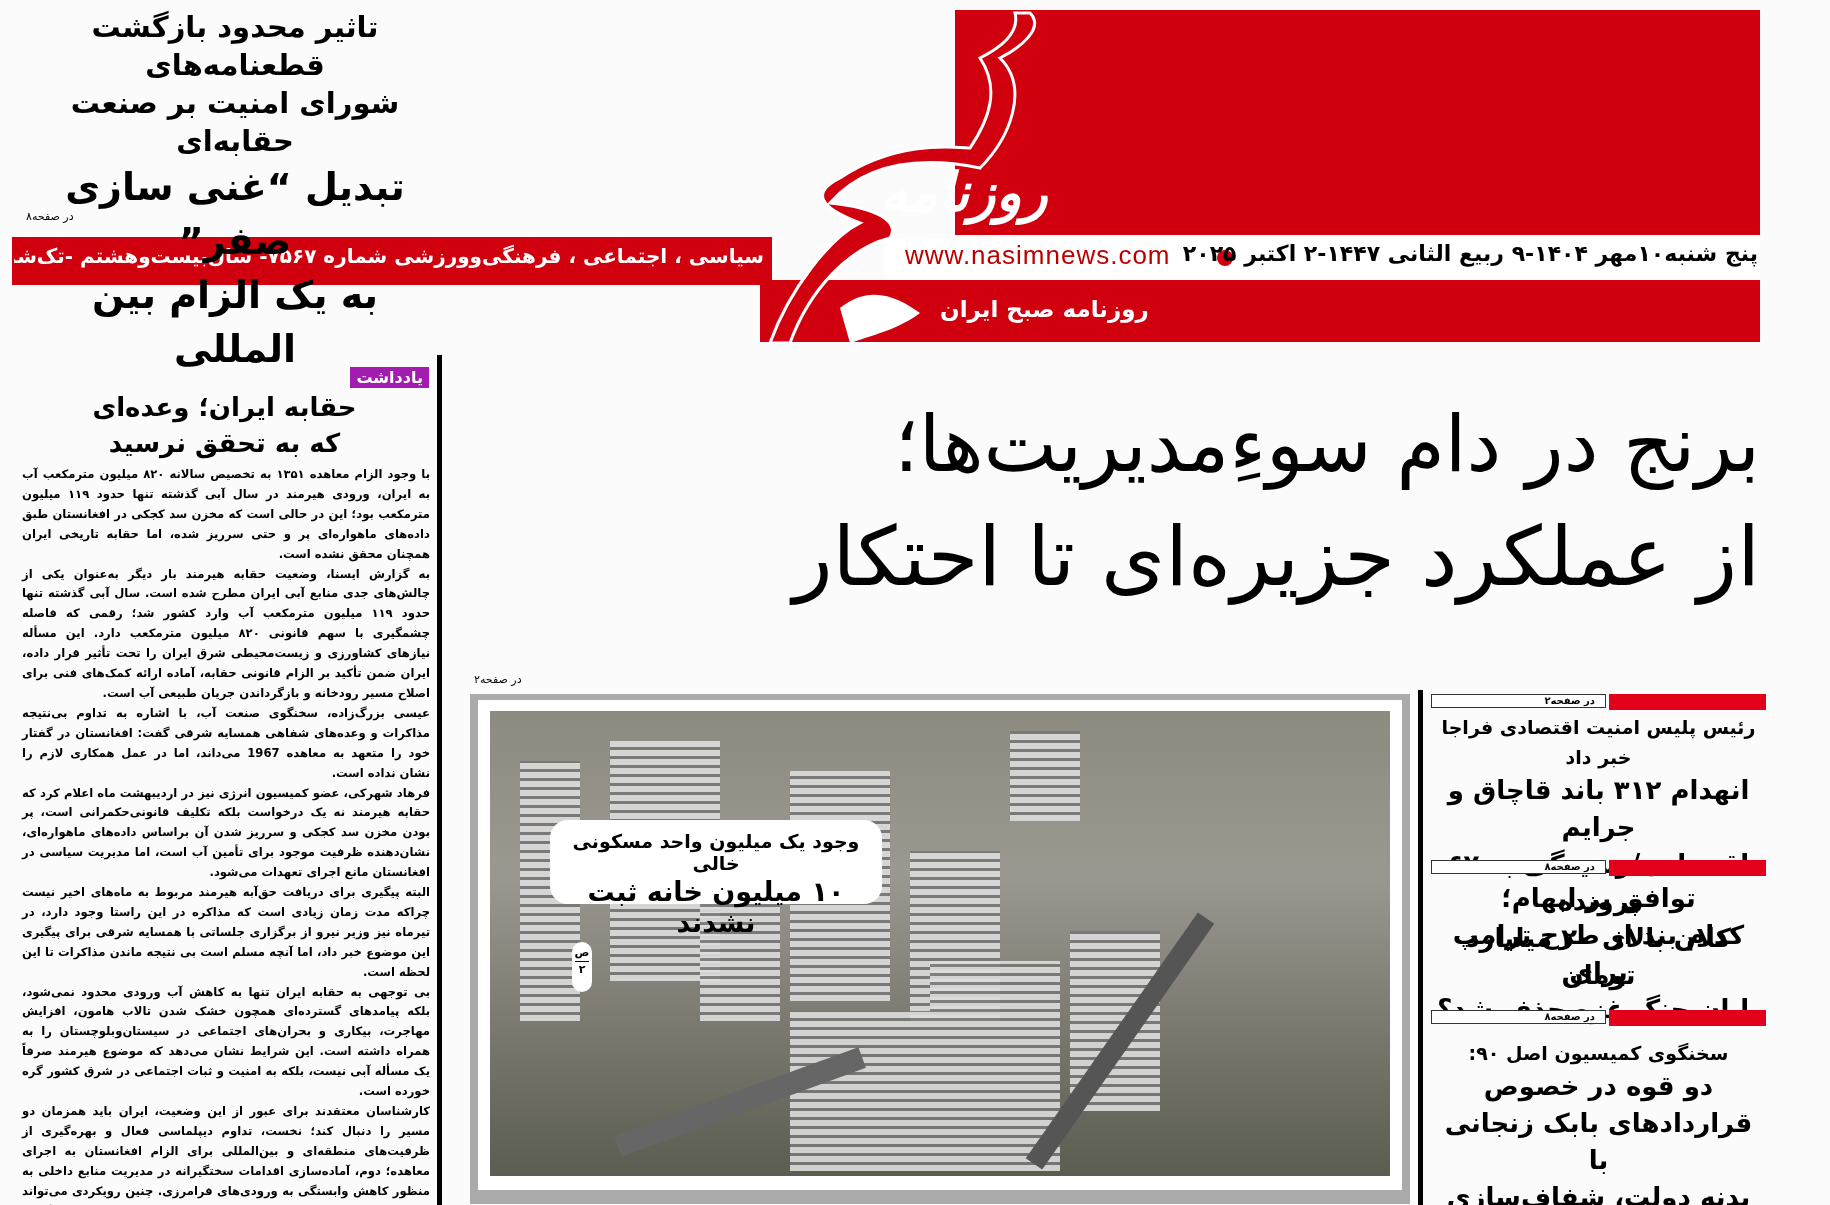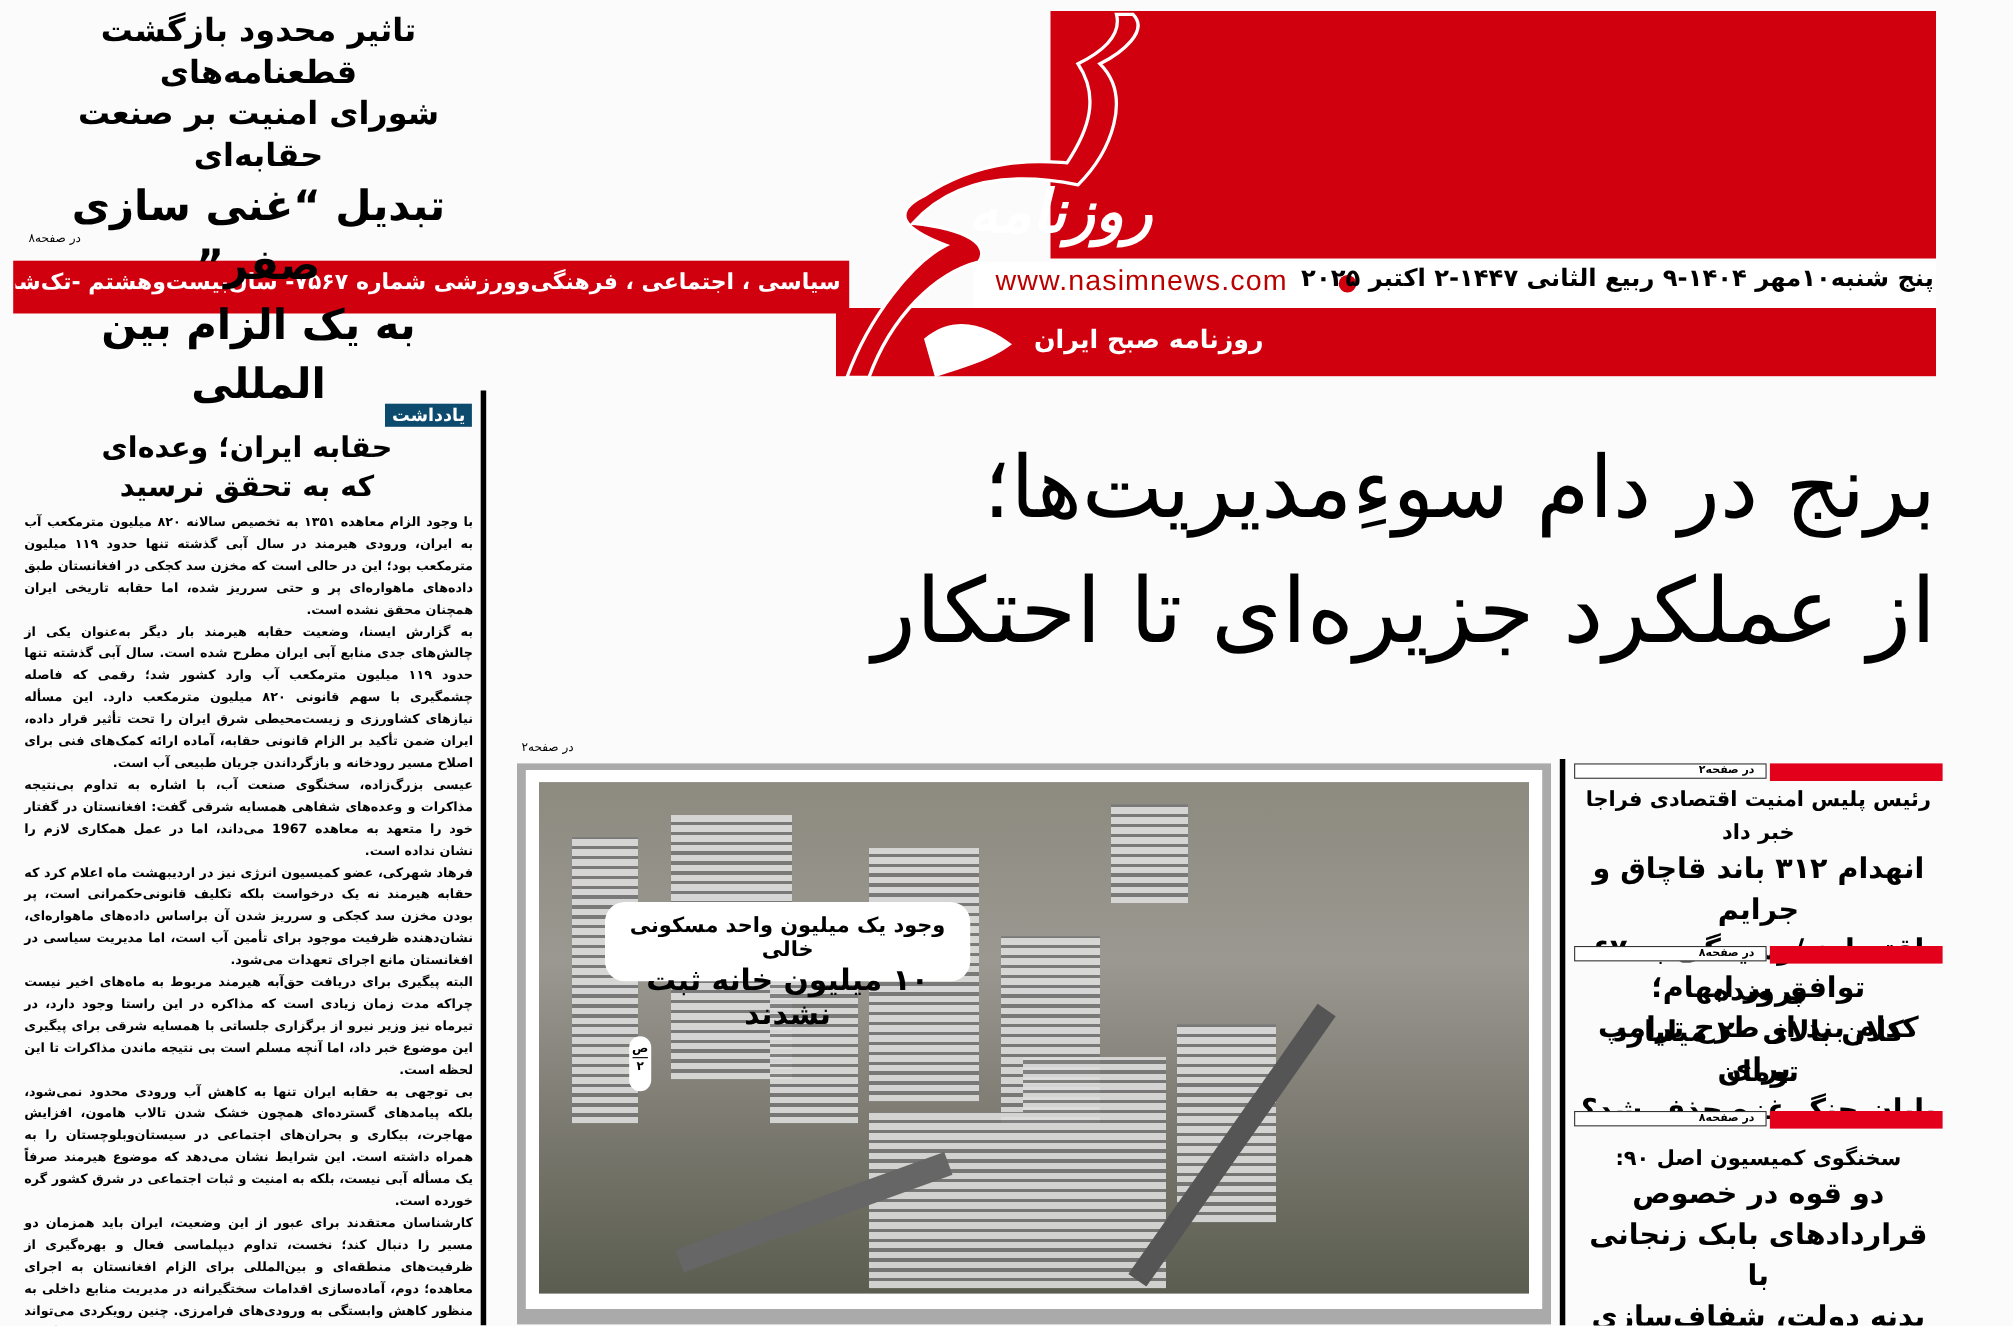--- a/index.html
+++ b/index.html
@@ -18,35 +18,35 @@
   .sub-brand{left:940px;top:296px;font-size:23px;font-weight:bold;color:#fff;direction:rtl;}
   .brand-word{left:880px;top:160px;font-size:54px;color:#fff;font-family:"DejaVu Serif",serif;direction:rtl;font-style:italic;font-weight:bold;}
   
   .tl-story{left:40px;top:8px;width:390px;text-align:center;direction:rtl;font-weight:bold;}
   .tl-story .l1{font-size:29px;line-height:38px;}
   .tl-story .l2{font-size:38px;line-height:54px;}
   .page-ref-small{font-size:11px;direction:rtl;}
   .tl-ref{left:26px;top:210px;}
   
   .left-col{left:12px;top:355px;width:425px;height:850px;border-right:5px solid #000;}
-  .badge{right:8px;top:12px;background:#0c4a6e;color:#fff;font-size:16px;font-weight:bold;padding:1px 6px;direction:rtl;}
+  .badge{right:8px;top:12px;background:#a21caf;color:#fff;font-size:16px;font-weight:bold;padding:1px 6px;direction:rtl;}
   .op-title{left:0;top:34px;width:425px;text-align:center;direction:rtl;font-weight:bold;font-size:26px;line-height:36px;}
   .op-body{left:10px;top:110px;width:408px;direction:rtl;text-align:justify;font-size:11.6px;line-height:19.9px;font-weight:bold;}
   .op-body p{margin:0;}
   
   .headline{left:480px;top:389px;width:1280px;direction:rtl;font-weight:normal;}
   .headline .h1{font-size:78px;line-height:110px;}
   .headline .h2{font-size:82px;line-height:115px;}
   .hl-ref{left:474px;top:673px;}
   
   .photo-frame{left:470px;top:694px;width:940px;height:510px;background:#aaa;}
   .photo-inner{left:478px;top:700px;width:924px;height:490px;background:#fff;}
   .photo{left:490px;top:711px;width:900px;height:465px;background:linear-gradient(180deg,#8d8a80 0%,#9a9890 35%,#7d7b72 65%,#5b5d50 100%);overflow:hidden;}
   .bldg{position:absolute;background:repeating-linear-gradient(0deg,#ddd 0 6px,#777 6px 9px),#ccc;opacity:.9;}
-  .caption-box{left:550px;top:820px;width:332px;height:72px;background:#fff;border-radius:18px;direction:rtl;text-align:center;font-weight:bold;}
+  .caption-box{left:550px;top:820px;width:332px;height:84px;background:#fff;border-radius:18px;direction:rtl;text-align:center;font-weight:bold;}
   .caption-box .c1{font-size:19px;margin-top:10px;}
   .caption-box .c2{font-size:27px;margin-top:2px;}
   .page-pill{left:572px;top:942px;width:20px;height:46px;background:#fff;border-radius:10px;font-size:11px;font-weight:bold;text-align:center;line-height:14px;padding-top:4px;}
   
   .right-col{left:1418px;top:690px;width:345px;height:515px;border-left:5px solid #000;}
   .ref-bar{position:absolute;left:8px;width:335px;height:16px;}
   .ref-bar .box{position:absolute;left:0;top:0;width:160px;height:14px;border:1px solid #333;background:#fff;font-size:10px;font-weight:bold;direction:rtl;text-align:right;padding-right:10px;box-sizing:border-box;width:175px;line-height:12px;}
   .ref-bar .red{position:absolute;left:178px;top:0;width:157px;height:16px;background:#e2001a;}
   .story{position:absolute;left:8px;width:335px;direction:rtl;text-align:center;font-weight:bold;}
   .kicker{font-size:19px;line-height:30px;}

